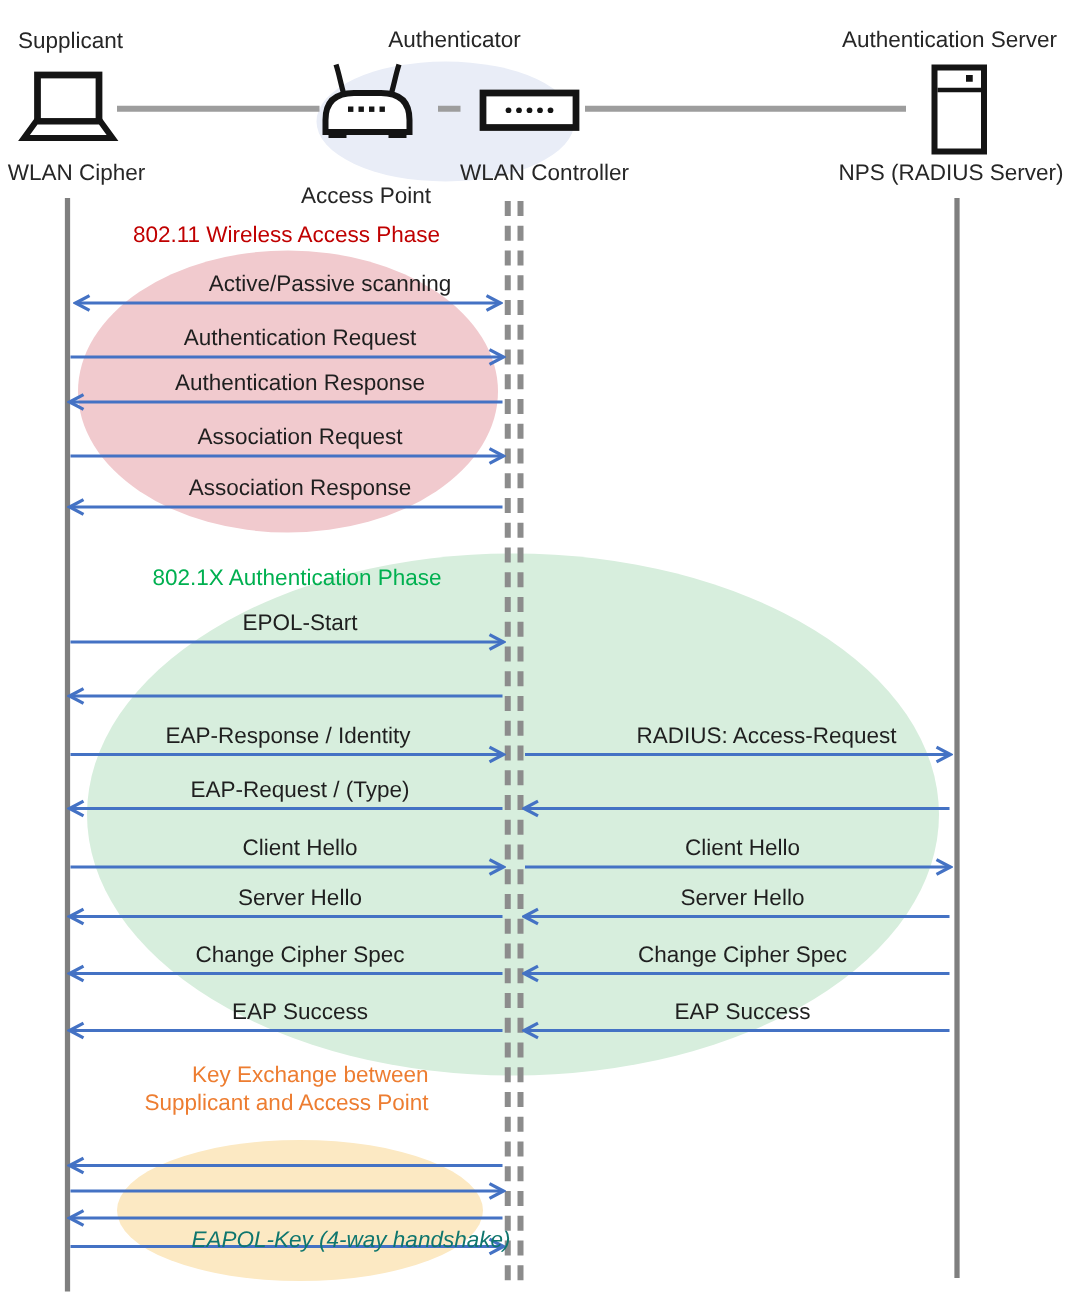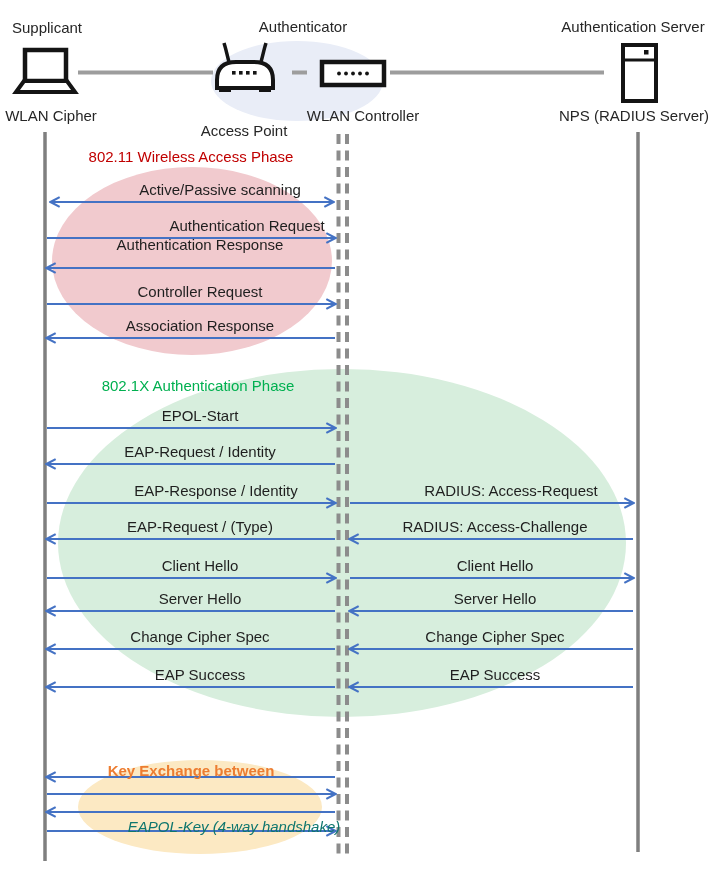--- a/index.html
+++ b/index.html
@@ -113,36 +113,35 @@
   <div class="lbl" style="left:244px;top:108px;margin-top:15px;">Access Point</div>
   <div class="lbl" style="left:363px;top:108px;">WLAN Controller</div>
   <div class="lbl" style="left:634px;top:108px;">NPS (RADIUS Server)</div>
 
 <div class="phase-title" style="left: 191px; top: 147px; color: rgb(192, 0, 0);">
       <div>802.11 Wireless Access Phase</div>
     </div>
     <div class="phase-title" style="left: 198px; top: 376px; color: rgb(0, 176, 80);">
       <div>802.1X Authentication Phase</div>
     </div>
-    <div class="phase-title" style="left: 191px; top: 761px; color: rgb(237, 125, 49); font-weight: bold;">
+    <div class="phase-title" style="left: 191px; top: 707px; color: rgb(237, 125, 49);">
       <div>Key Exchange between</div>
+      <div>Supplicant and Access Point</div>
     </div>
     <div class="msg-label" style="left: 200px; top: 181px; color: rgb(31, 31, 31); margin-left: 20px;">Active/Passive scanning</div>
-    <div class="msg-label" style="left: 200px; top: 217px; color: rgb(31, 31, 31); margin-left: 47px;">Authentication Request</div>
-    <div class="msg-label" style="left: 200px; top: 236px; color: rgb(31, 31, 31);">Authentication Response</div>
-    <div class="msg-label" style="left: 200px; top: 283px; color: rgb(31, 31, 31);">Controller Request</div>
+    <div class="msg-label" style="left: 200px; top: 217px; color: rgb(31, 31, 31);">Authentication Request</div>
+    <div class="msg-label" style="left: 200px; top: 247px; color: rgb(31, 31, 31);">Authentication Response</div>
+    <div class="msg-label" style="left: 200px; top: 283px; color: rgb(31, 31, 31);">Association Request</div>
     <div class="msg-label" style="left: 200px; top: 317px; color: rgb(31, 31, 31);">Association Response</div>
     <div class="msg-label" style="left: 200px; top: 407px; color: rgb(31, 31, 31);">EPOL-Start</div>
-    <div class="msg-label" style="left: 200px; top: 443px; color: rgb(31, 31, 31);">EAP-Request / Identity</div>
-    <div class="msg-label" style="left: 216px; top: 482px; color: rgb(31, 31, 31);">EAP-Response / Identity</div>
+    <div class="msg-label" style="left: 192px; top: 482px; color: rgb(31, 31, 31);">EAP-Response / Identity</div>
     <div class="msg-label" style="left: 200px; top: 518px; color: rgb(31, 31, 31);">EAP-Request / (Type)</div>
     <div class="msg-label" style="left: 200px; top: 557px; color: rgb(31, 31, 31);">Client Hello</div>
     <div class="msg-label" style="left: 200px; top: 590px; color: rgb(31, 31, 31);">Server Hello</div>
     <div class="msg-label" style="left: 200px; top: 628px; color: rgb(31, 31, 31);">Change Cipher Spec</div>
     <div class="msg-label" style="left: 200px; top: 666px; color: rgb(31, 31, 31);">EAP Success</div>
     <div class="msg-label" style="left: 234px; top: 818px; color: #0f766e; font-style: italic;">EAPOL-Key (4-way handshake)</div>
     <div class="msg-label" style="left: 495px; top: 482px; color: rgb(31, 31, 31); margin-left: 16px;">RADIUS: Access-Request</div>
-    <div class="msg-label" style="left: 495px; top: 518px; color: rgb(31, 31, 31);">RADIUS: Access-Challenge</div>
     <div class="msg-label" style="left: 495px; top: 557px; color: rgb(31, 31, 31);">Client Hello</div>
     <div class="msg-label" style="left: 495px; top: 590px; color: rgb(31, 31, 31);">Server Hello</div>
     <div class="msg-label" style="left: 495px; top: 628px; color: rgb(31, 31, 31);">Change Cipher Spec</div>
     <div class="msg-label" style="left: 495px; top: 666px; color: rgb(31, 31, 31);">EAP Success</div>
   </div>
 
 </body></html>

